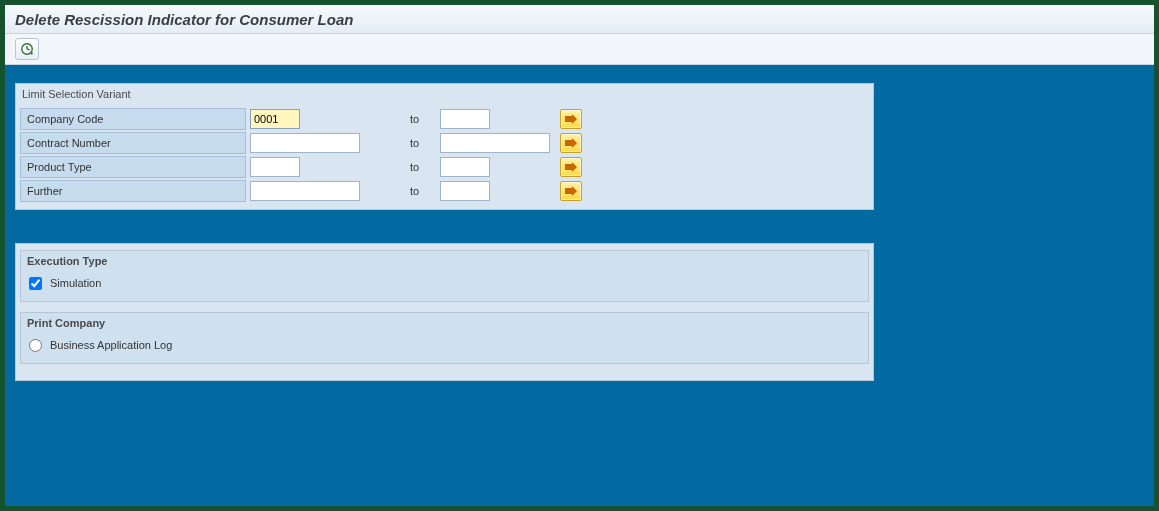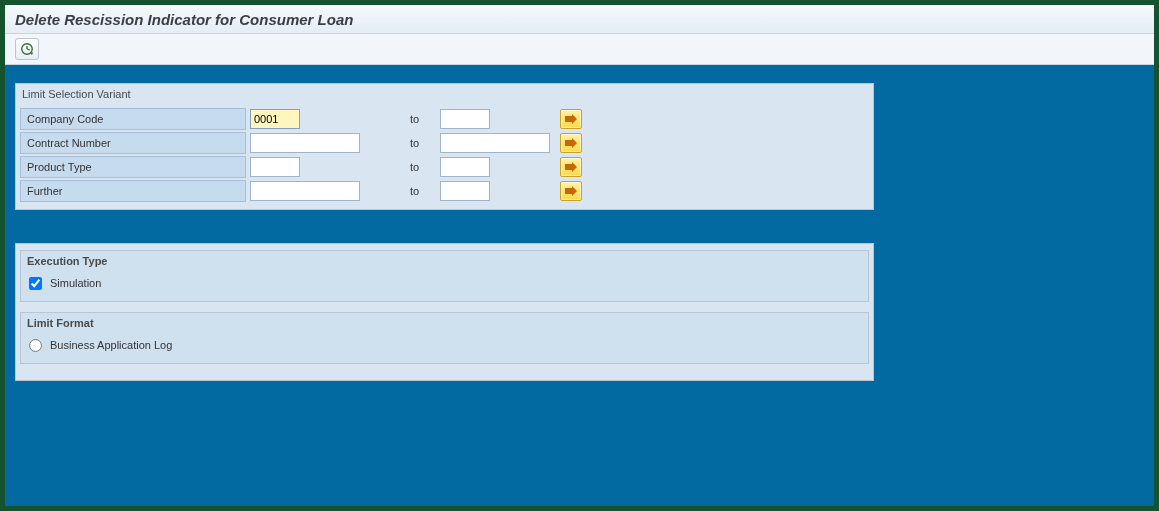--- a/index.html
+++ b/index.html
@@ -255,21 +255,21 @@
         <div class="subgroup-title">Execution Type</div>
         <div class="subgroup-body">
           <div class="check-row">
             <input type="checkbox" id="cbSim" checked="" style="">
             <label for="cbSim">Simulation</label>
           </div>
         </div>
       </div>
 
       <div class="subgroup">
-        <div class="subgroup-title">Limit Format</div>
+        <div class="subgroup-title">Print Company</div>
         <div class="subgroup-body">
           <div class="radio-row">
             <input type="radio" name="pf" id="rbBal" style="">
             <label for="rbBal">Business Application Log</label>
           </div>
         </div>
       </div>
 
     </div>
 

